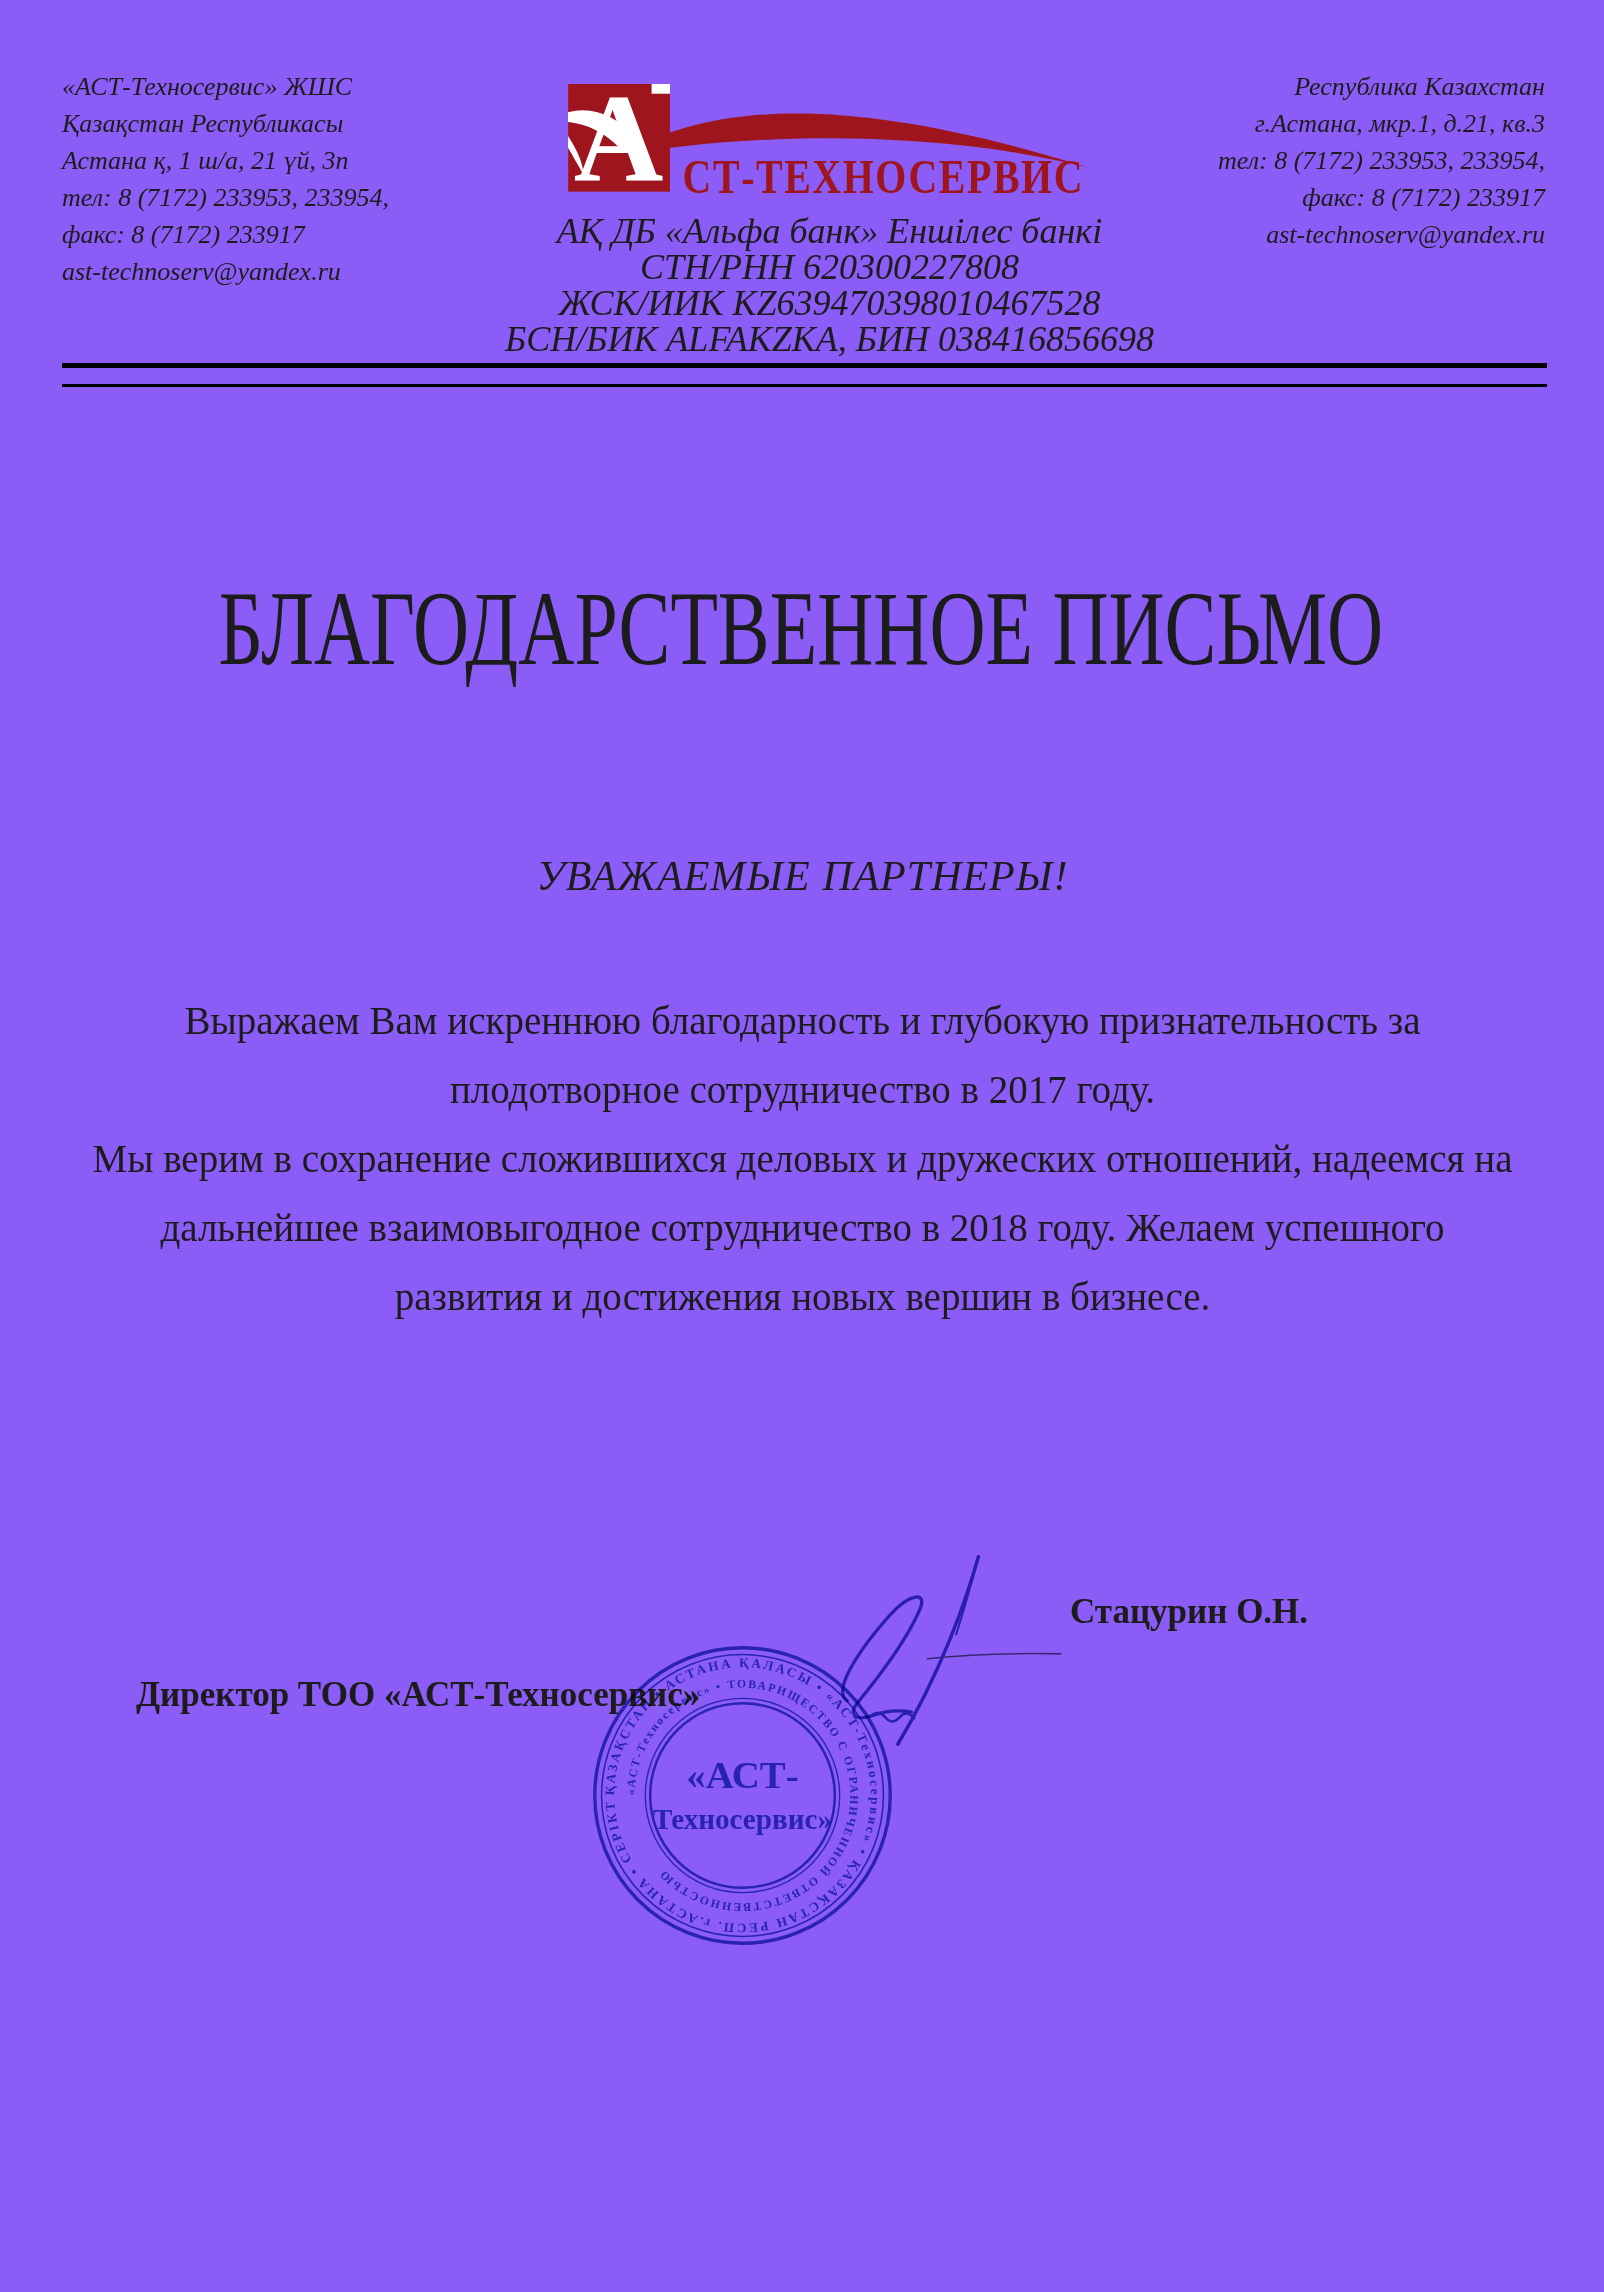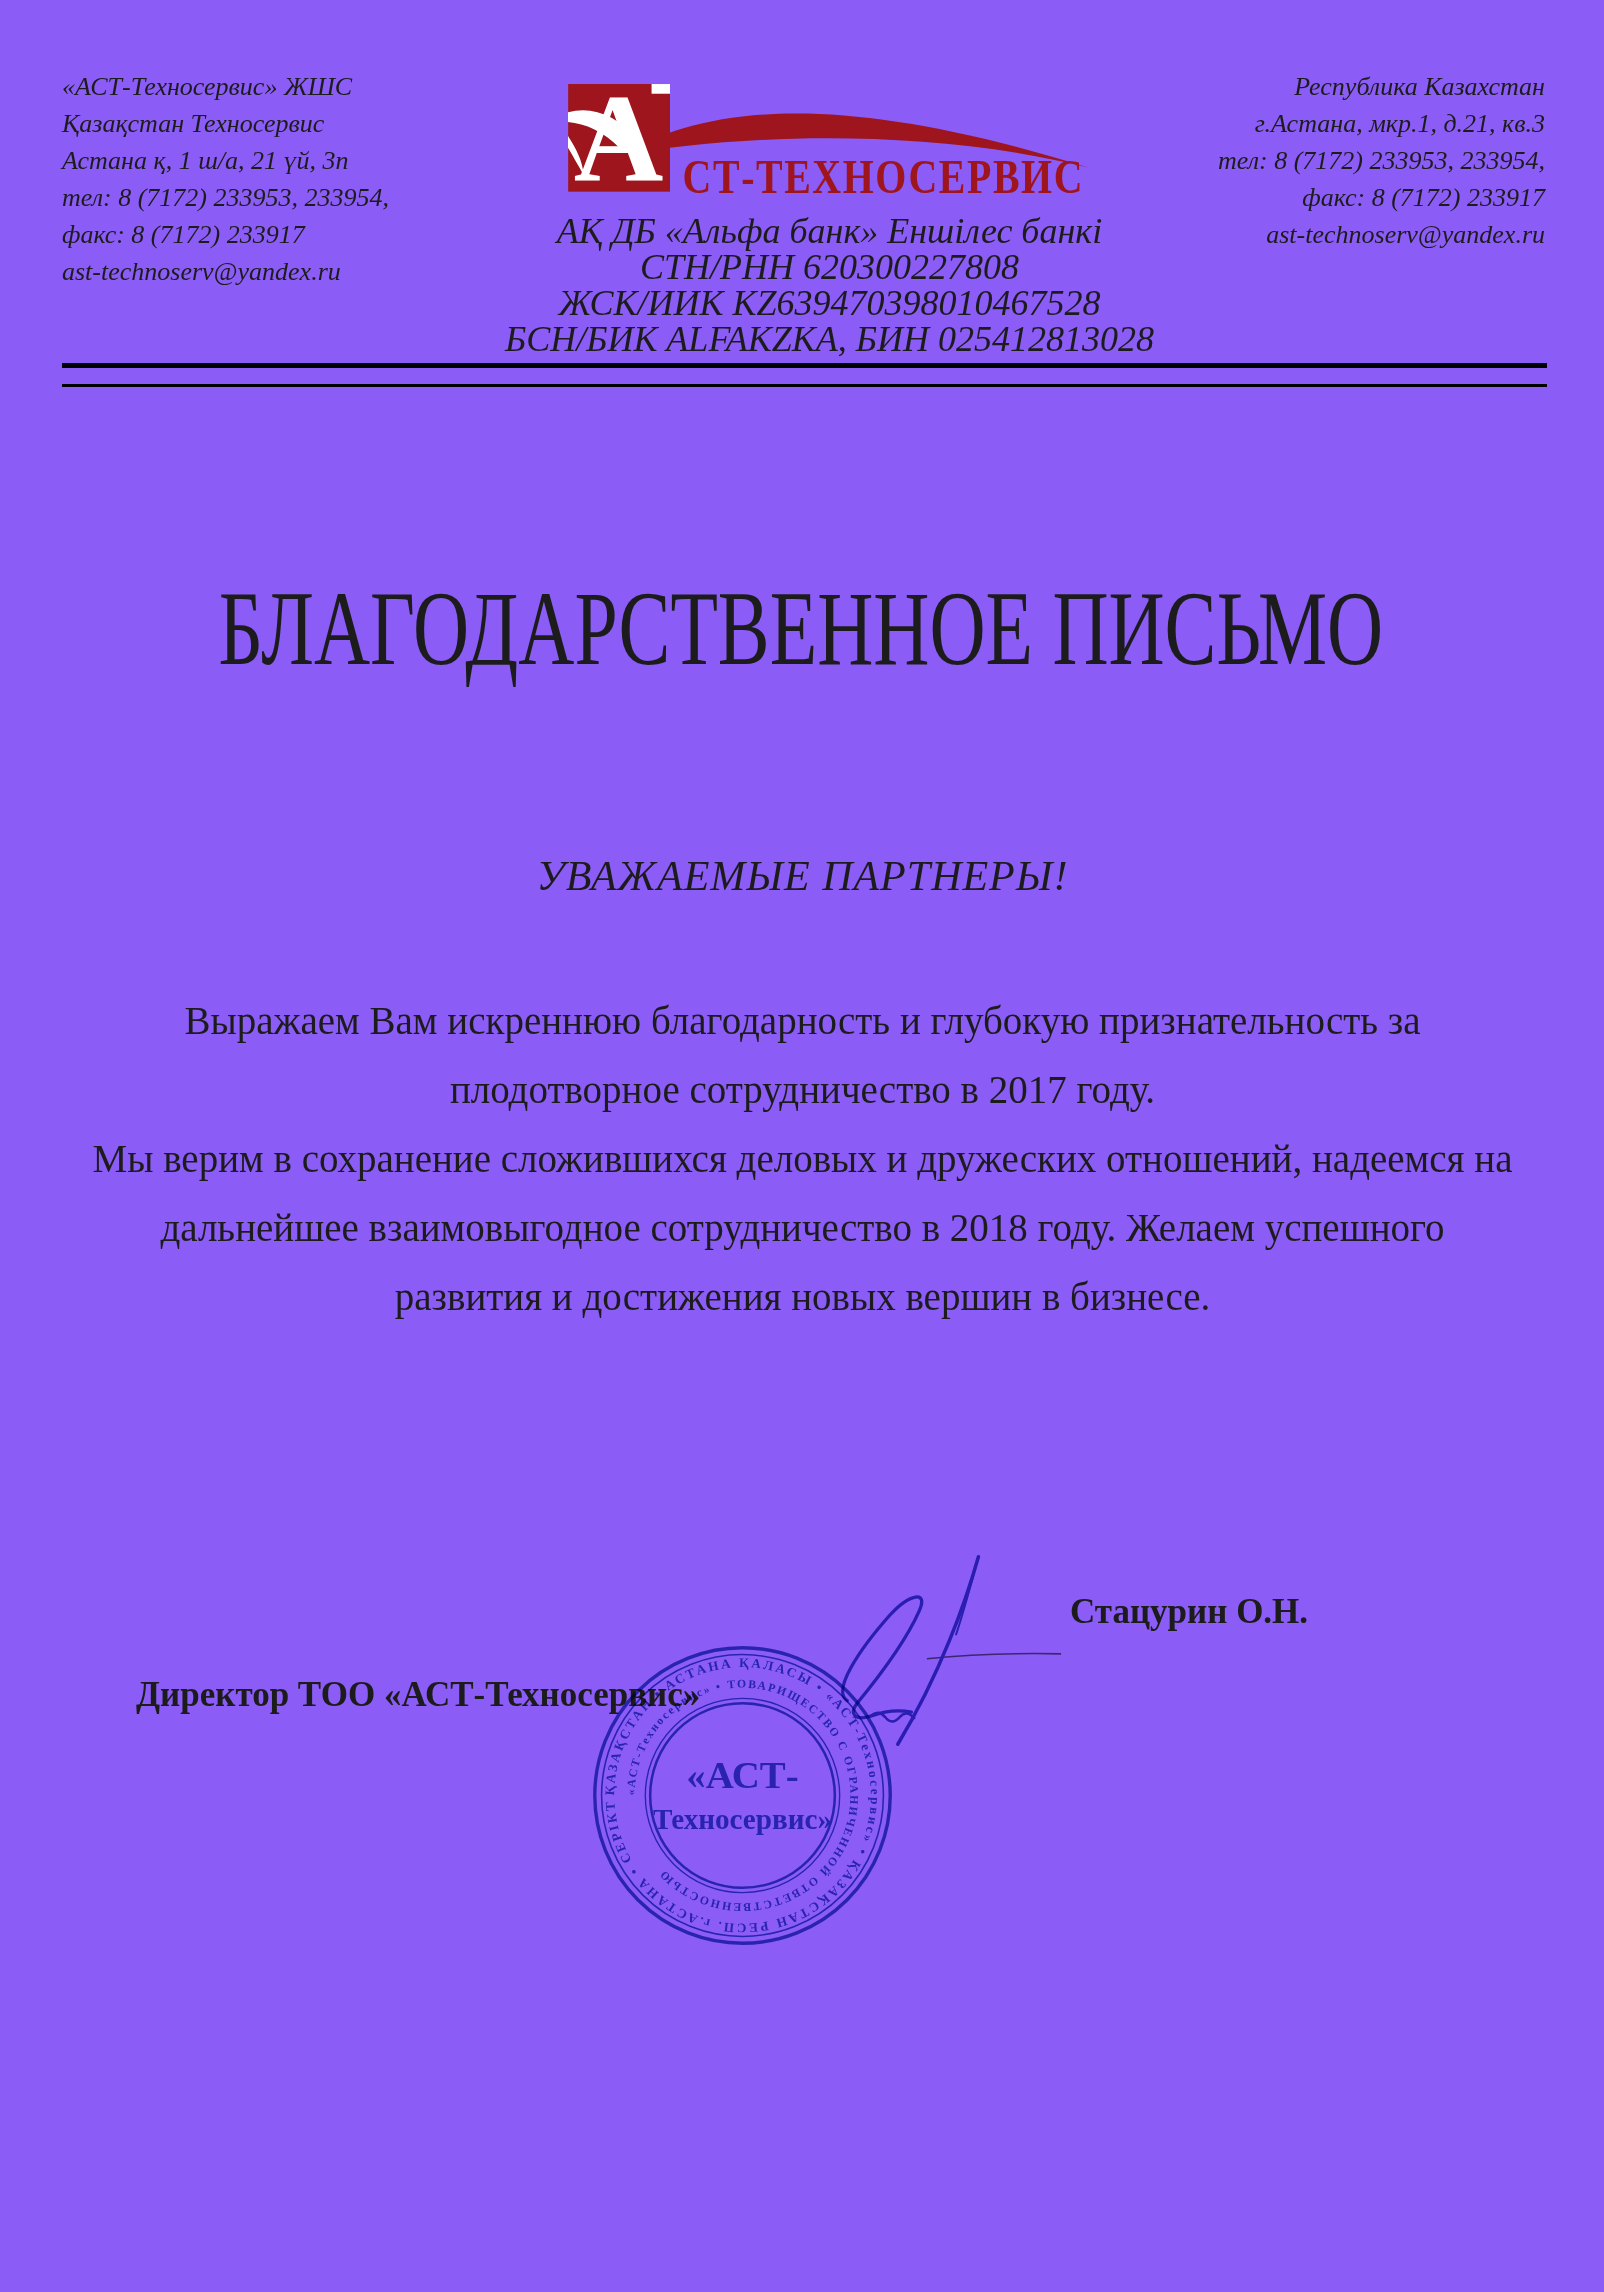--- a/index.html
+++ b/index.html
@@ -67,21 +67,21 @@
     mix-blend-mode:multiply;
   }
 </style>
 </head>
 <body>
 
 <div class="page">
 
   <div class="hdr-left">
     <div>«АСТ-Техносервис» ЖШС</div>
-    <div>Қазақстан Техносервис</div>
+    <div>Қазақстан Республикасы</div>
     <div>Астана қ, 1 ш/а, 21 үй, 3п</div>
     <div>тел: 8 (7172) 233953, 233954,</div>
     <div>факс: 8 (7172) 233917</div>
     <div>ast-technoserv@yandex.ru</div>
   </div>
 
   <div class="hdr-right">
     <div>Республика Казахстан</div>
     <div>г.Астана, мкр.1, д.21, кв.3</div>
     <div>тел: 8 (7172) 233953, 233954,</div>
@@ -101,21 +101,21 @@
       <text x="52" y="131" font-size="128" font-weight="bold" fill="#ffffff" text-anchor="middle" font-family="'Liberation Serif',serif">А</text>
 
       <path d="M -22 72 C 8 50, 44 56, 72 90 C 70 97, 62 101, 53 98 C 30 74, 2 68, -22 72 Z" fill="#ffffff"></path>
       <path d="M -4 80 C 6 94, 15 110, 16 126 C 7 110, -2 94, -10 82 Z" fill="#ffffff"></path>
 
       <text x="118" y="144" font-size="50" font-weight="bold" fill="#9e151d" letter-spacing="2" textLength="414" lengthAdjust="spacingAndGlyphs" font-family="'Liberation Serif',serif">СТ-ТЕХНОСЕРВИС</text>
     </svg>
     <div class="bank-line">АҚ ДБ «Альфа банк» Еншілес банкі</div>
     <div class="bank-line">СТН/РНН 620300227808</div>
     <div class="bank-line">ЖСК/ИИК KZ639470398010467528</div>
-    <div class="bank-line">БСН/БИК ALFAKZKA, БИН 025412813028</div>
+    <div class="bank-line">БСН/БИК ALFAKZKA, БИН 038416856698</div>
   </div>
 
   <div class="rule"></div>
 
   <div class="title">
     <span>БЛАГОДАРСТВЕННОЕ ПИСЬМО</span>
   </div>
 
   <div class="salutation">УВАЖАЕМЫЕ ПАРТНЕРЫ!</div>
 

